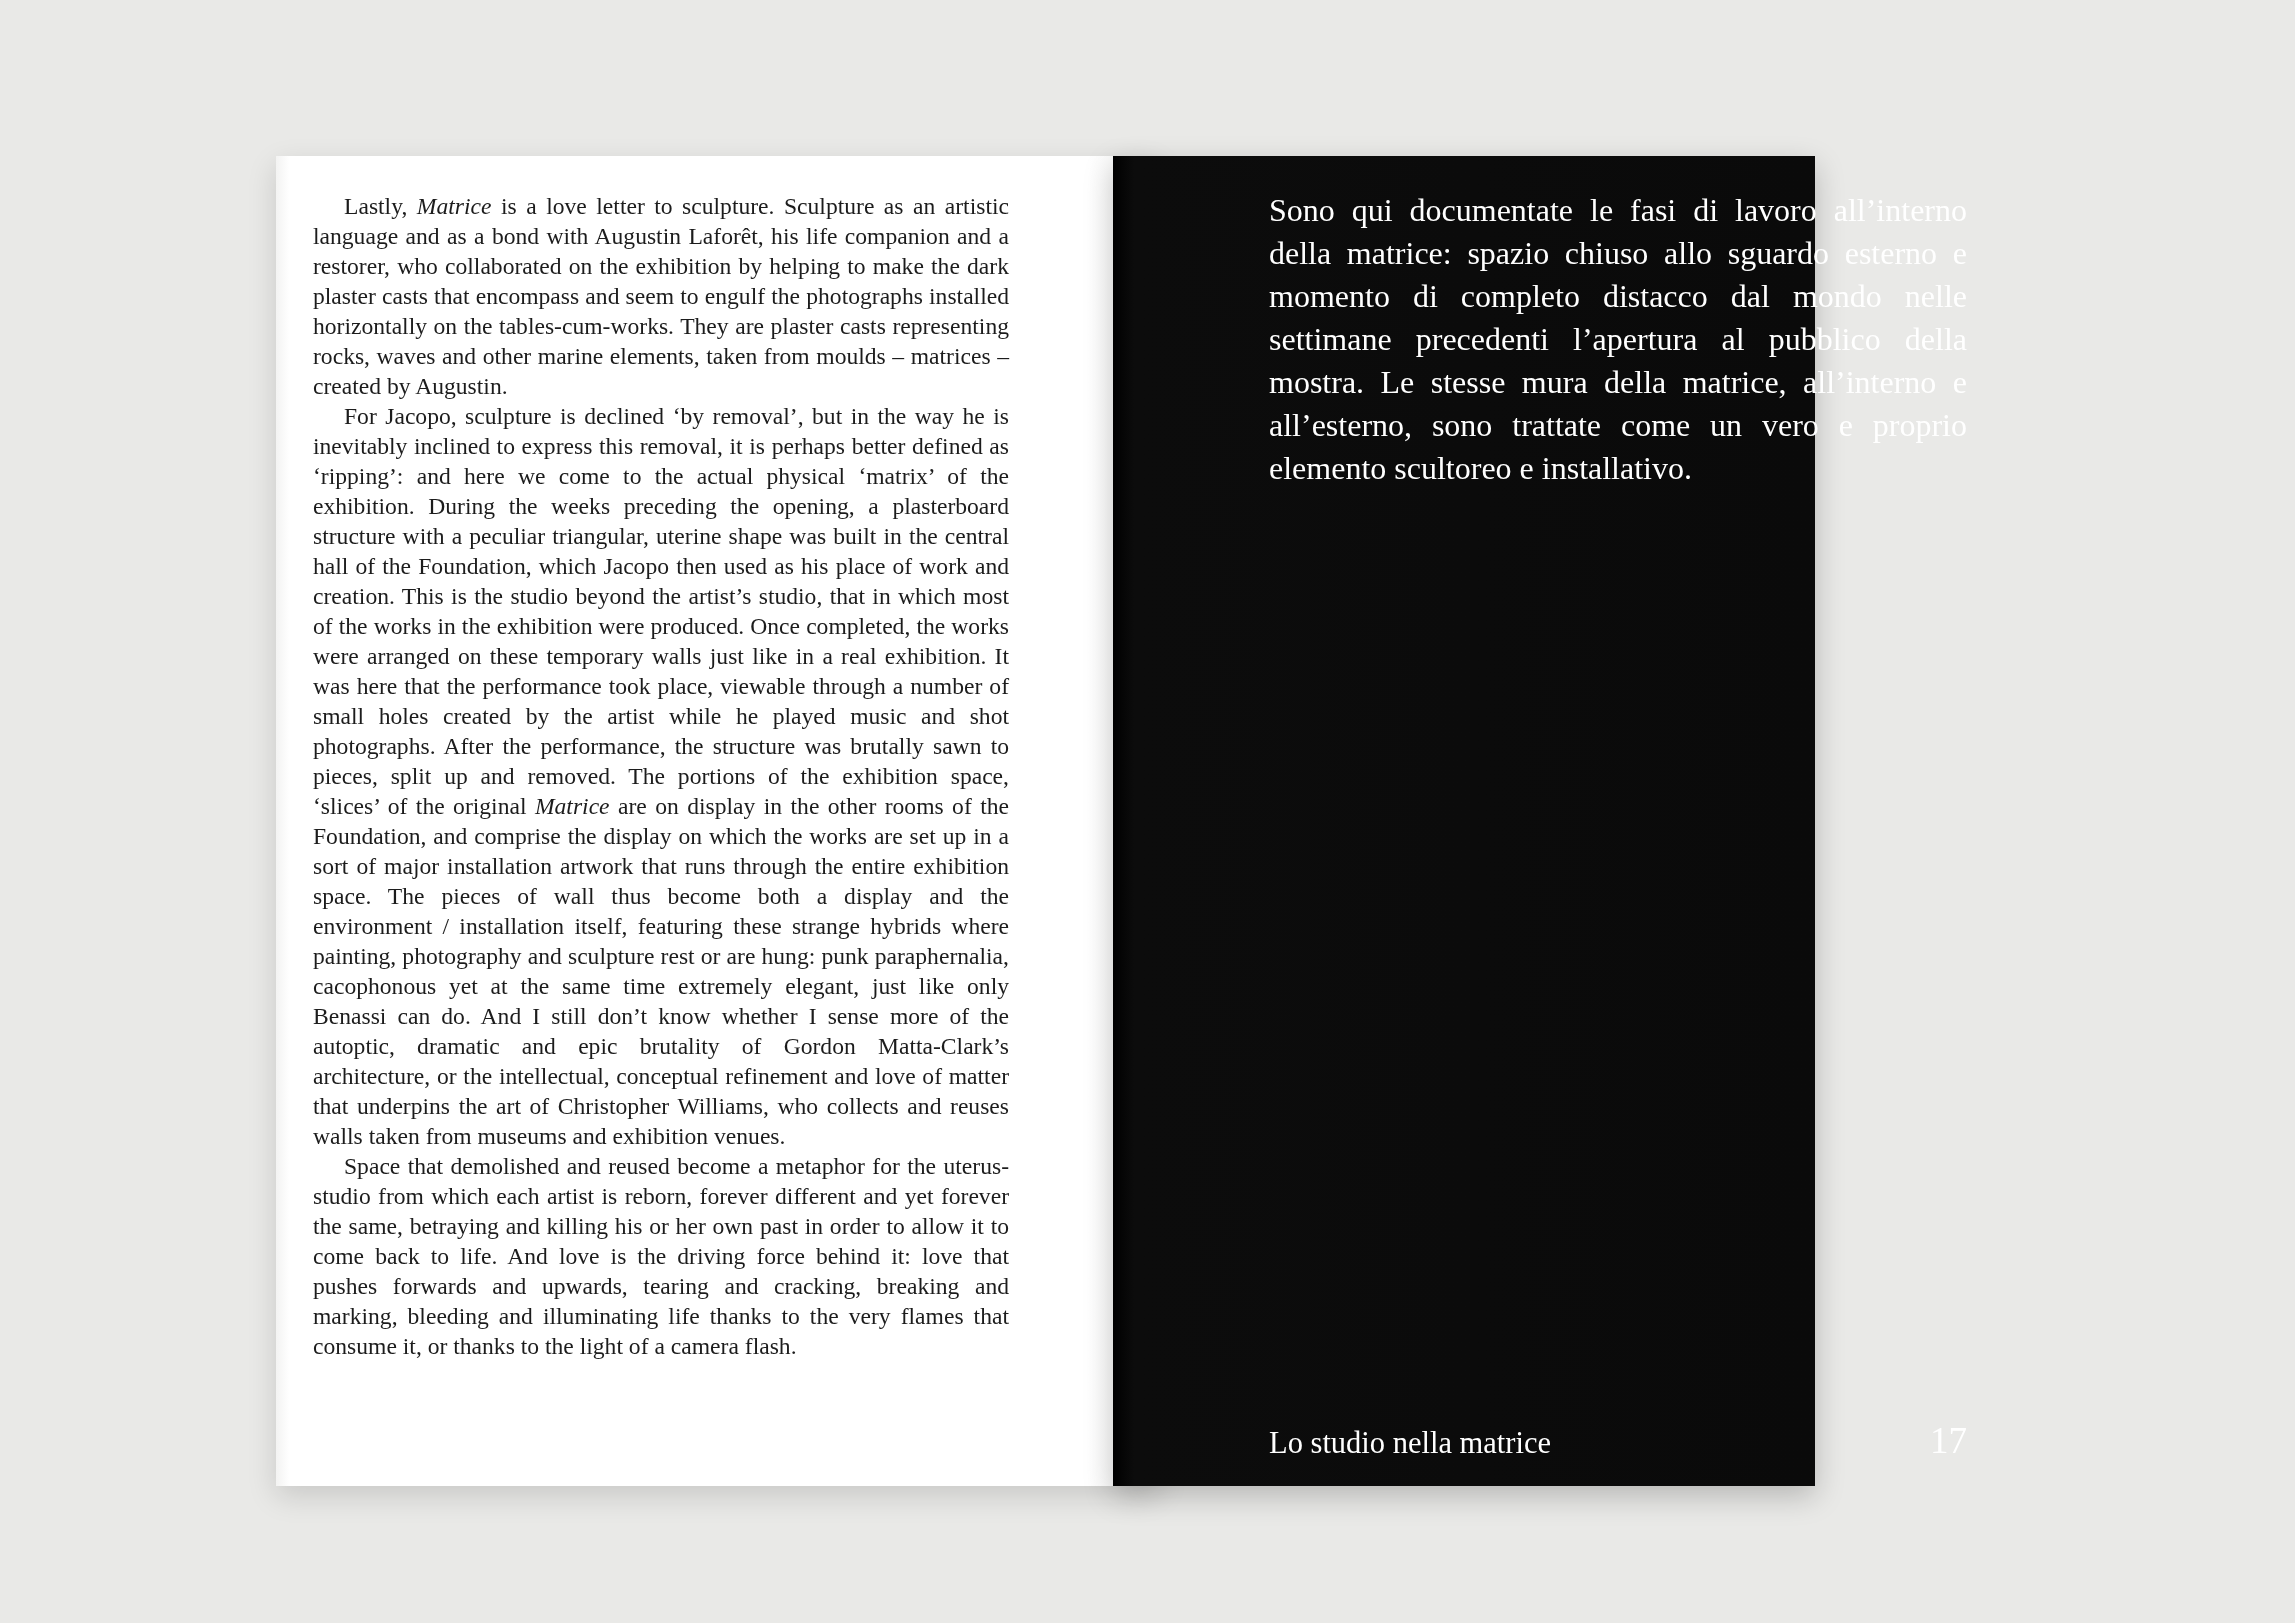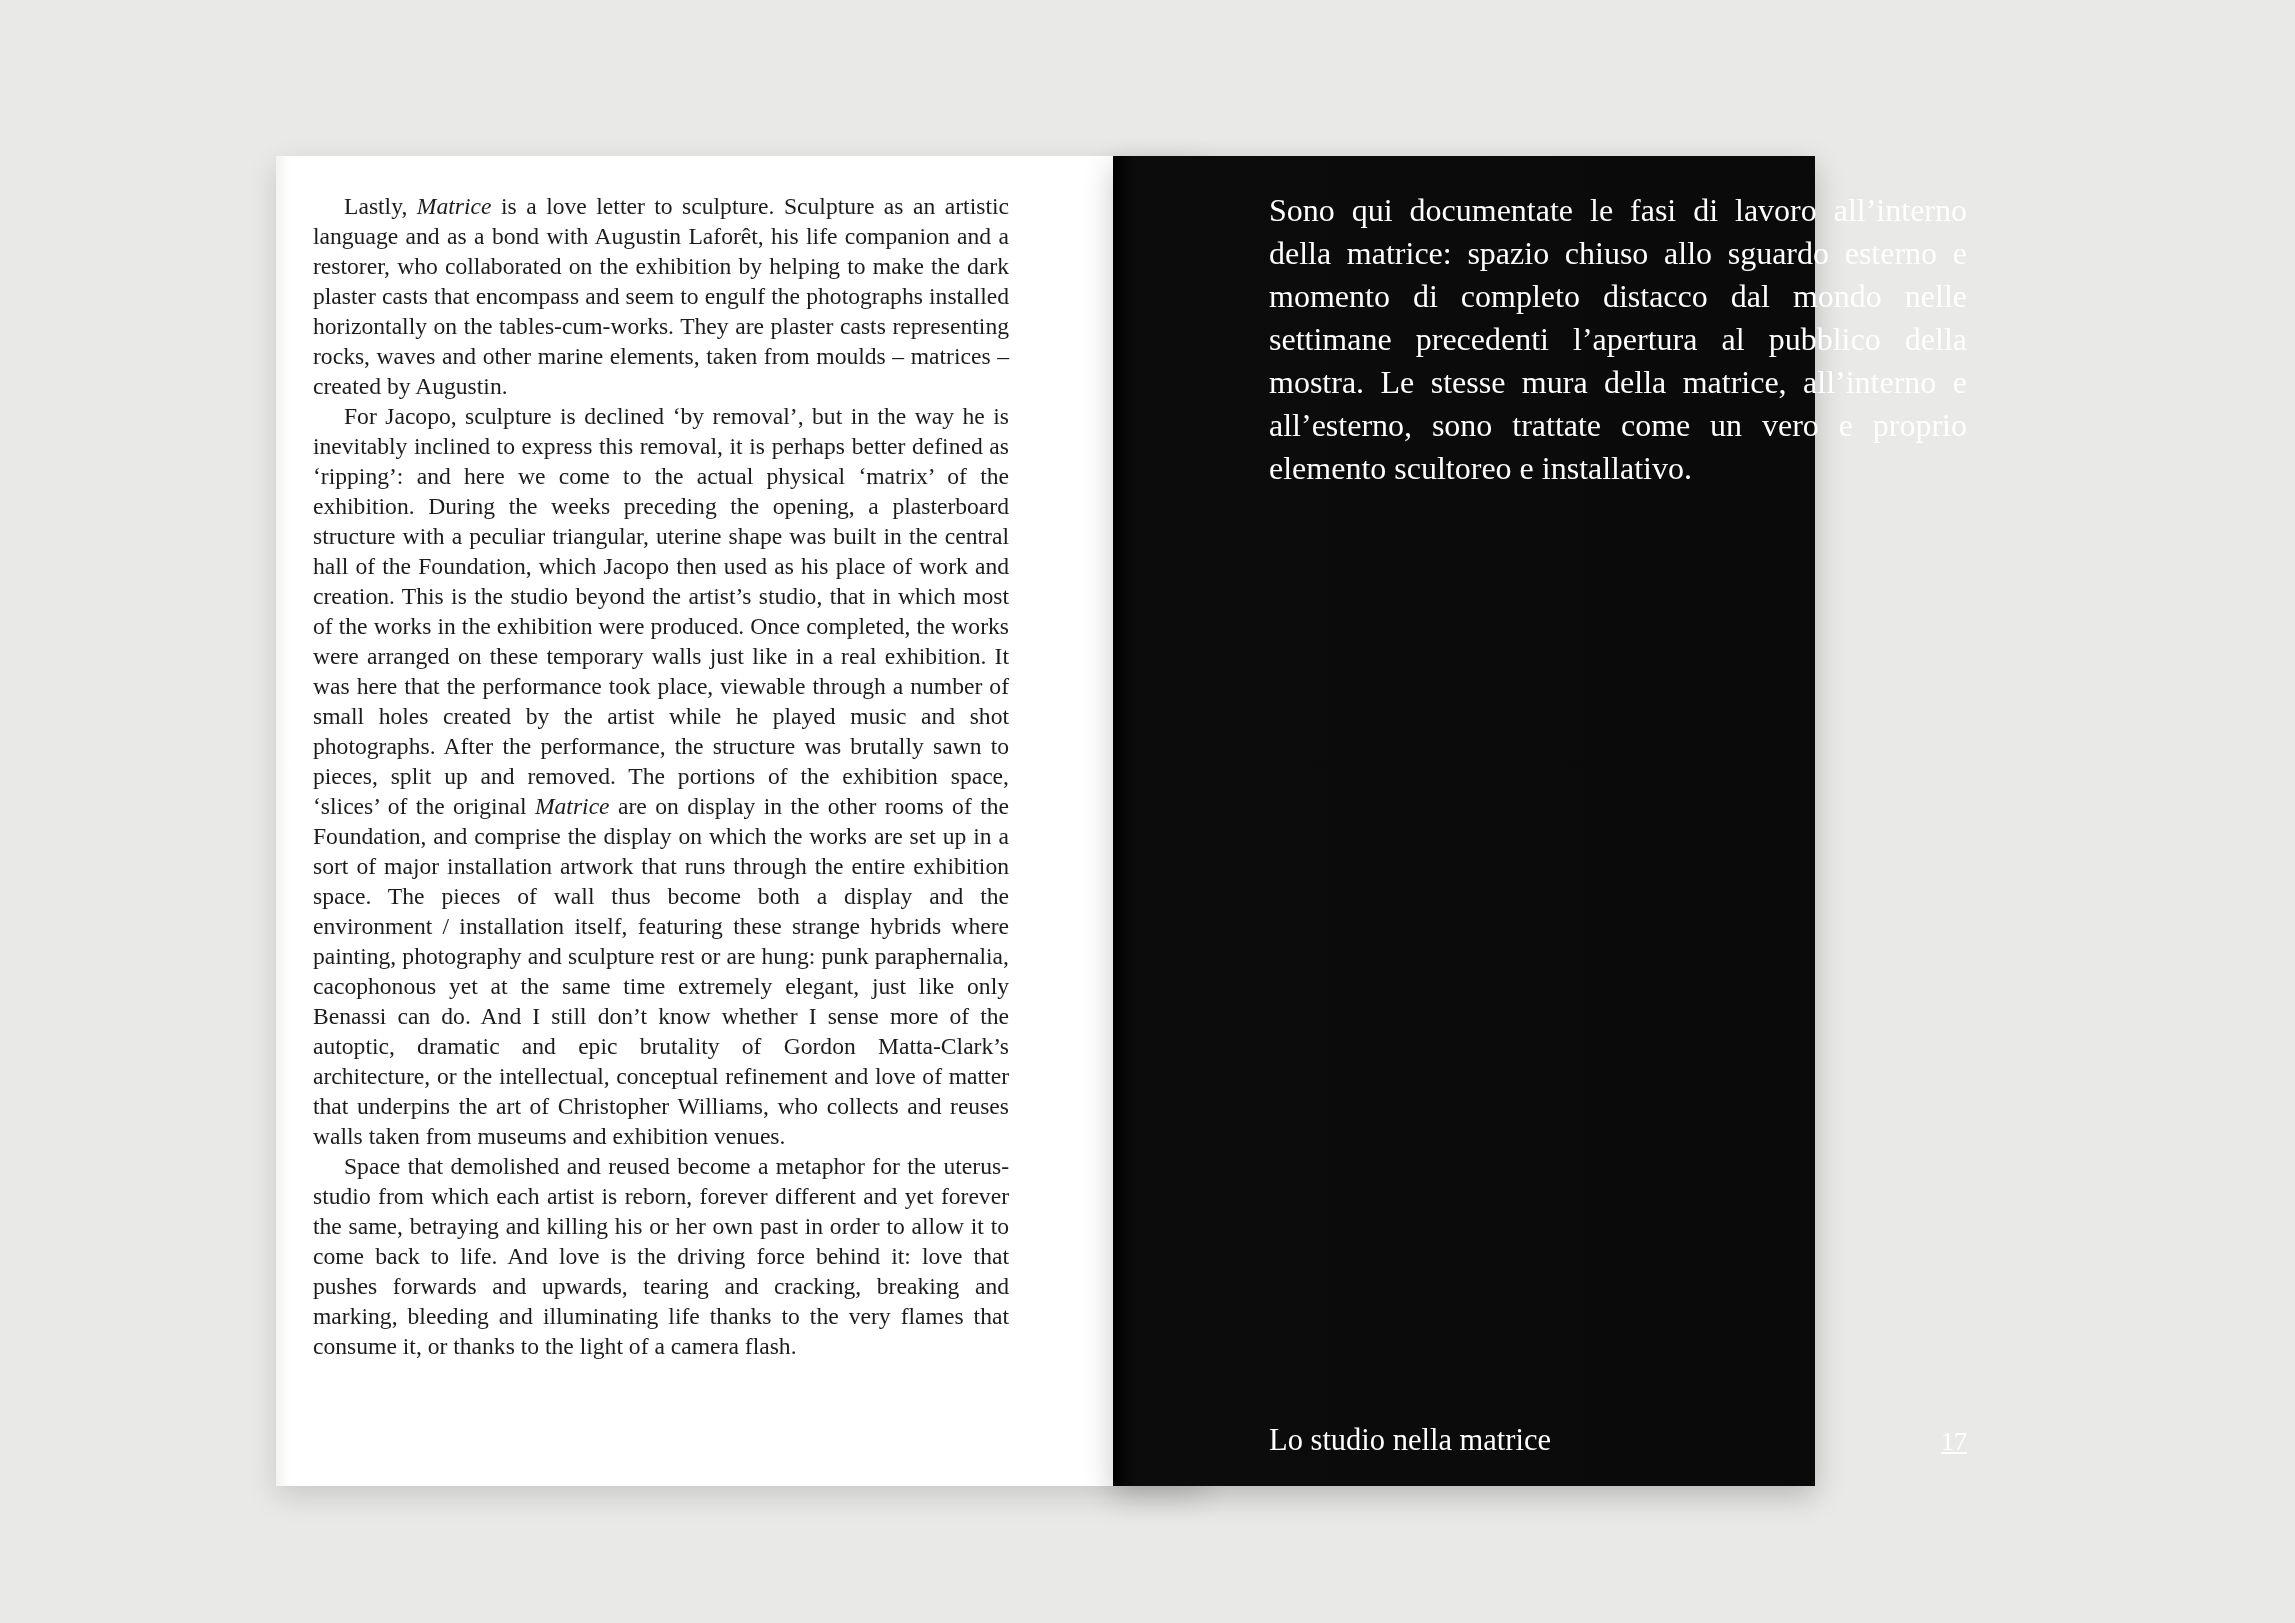--- a/index.html
+++ b/index.html
@@ -17,21 +17,20 @@
   .page {
     position: absolute;
     top: 156px;
     height: 1330px;
   }
   .page-left {
     left: 276px;
     width: 883px;
     background: linear-gradient(to right, #f3f3f2 0%, #ffffff 1.5%, #ffffff 92%, #f4f4f3 98.5%, #e7e7e6 100%);
     box-shadow: 0 9.7px 28px rgba(0,0,0,0.14);
-    padding-left: 44px;
   }
   .page-right {
     left: 1113px;
     width: 702px;
     background: linear-gradient(to right, #000000 0%, #0c0c0c 3%, #0a0a0a 100%);
     box-shadow: 0 9.7px 28px rgba(0,0,0,0.22);
   }
   .text-col {
     position: absolute;
     left: 37px;
@@ -86,22 +85,21 @@
     justify-content: space-between;
     align-items: baseline;
     color: #ffffff;
     font-size: 30.5px;
     line-height: 39px;
   }
   .caption-italic {
   }
   .page-num-right {
     font-style: normal;
-    font-size: 26px;
-    text-decoration: underline;
+    font-size: 37px;
   }
 </style>
 </head>
 <body>
 
 <div class="page page-left" lang="en">
   <div class="text-col">
     <p class="para"><span>Lastly, </span><em>Matrice</em><span> is a love letter to sculpture. Sculpture as an artistic language and as a bond with Augustin Laforêt, his life companion and a restorer, who collaborated on the exhibition by helping to make the dark plaster casts that encompass and seem to engulf the photographs installed horizontally on the tables-cum-works. They are plaster casts representing rocks, waves and other marine elements, taken from moulds – matrices – created by Augustin.</span></p>
     <p class="para"><span>For Jacopo, sculpture is declined ‘by removal’, but in the way he is inevitably inclined to express this removal, it is perhaps better defined as ‘ripping’: and here we come to the actual physical ‘matrix’ of the exhibition. During the weeks preceding the opening, a plasterboard structure with a peculiar triangular, uterine shape was built in the central hall of the Foundation, which Jacopo then used as his place of work and creation. This is the studio beyond the artist’s studio, that in which most of the works in the exhibition were produced. Once completed, the works were arranged on these temporary walls just like in a real exhibition. It was here that the performance took place, viewable through a number of small holes created by the artist while he played music and shot photographs. After the performance, the structure was brutally sawn to pieces, split up and removed. The portions of the exhibition space, ‘slices’ of the original </span><em>Matrice</em><span> are on display in the other rooms of the Foundation, and comprise the display on which the works are set up in a sort of major installation artwork that runs through the entire exhibition space. The pieces of wall thus become both a display and the environment / installation itself, featuring these strange hybrids where painting, photography and sculpture rest or are hung: punk paraphernalia, cacophonous yet at the same time extremely elegant, just like only Benassi can do. And I still don’t know whether I sense more of the autoptic, dramatic and epic brutality of Gordon Matta-Clark’s architecture, or the intellectual, conceptual refinement and love of matter that underpins the art of Christopher Williams, who collects and reuses walls taken from museums and exhibition venues.</span></p>
     <p class="para"><span>Space that demolished and reused become a metaphor for the uterus-studio from which each artist is reborn, forever different and yet forever the same, betraying and killing his or her own past in order to allow it to come back to life. And love is the driving force behind it: love that pushes forwards and upwards, tearing and cracking, breaking and marking, bleeding and illuminating life thanks to the very flames that consume it, or thanks to the light of a camera flash.</span></p>

